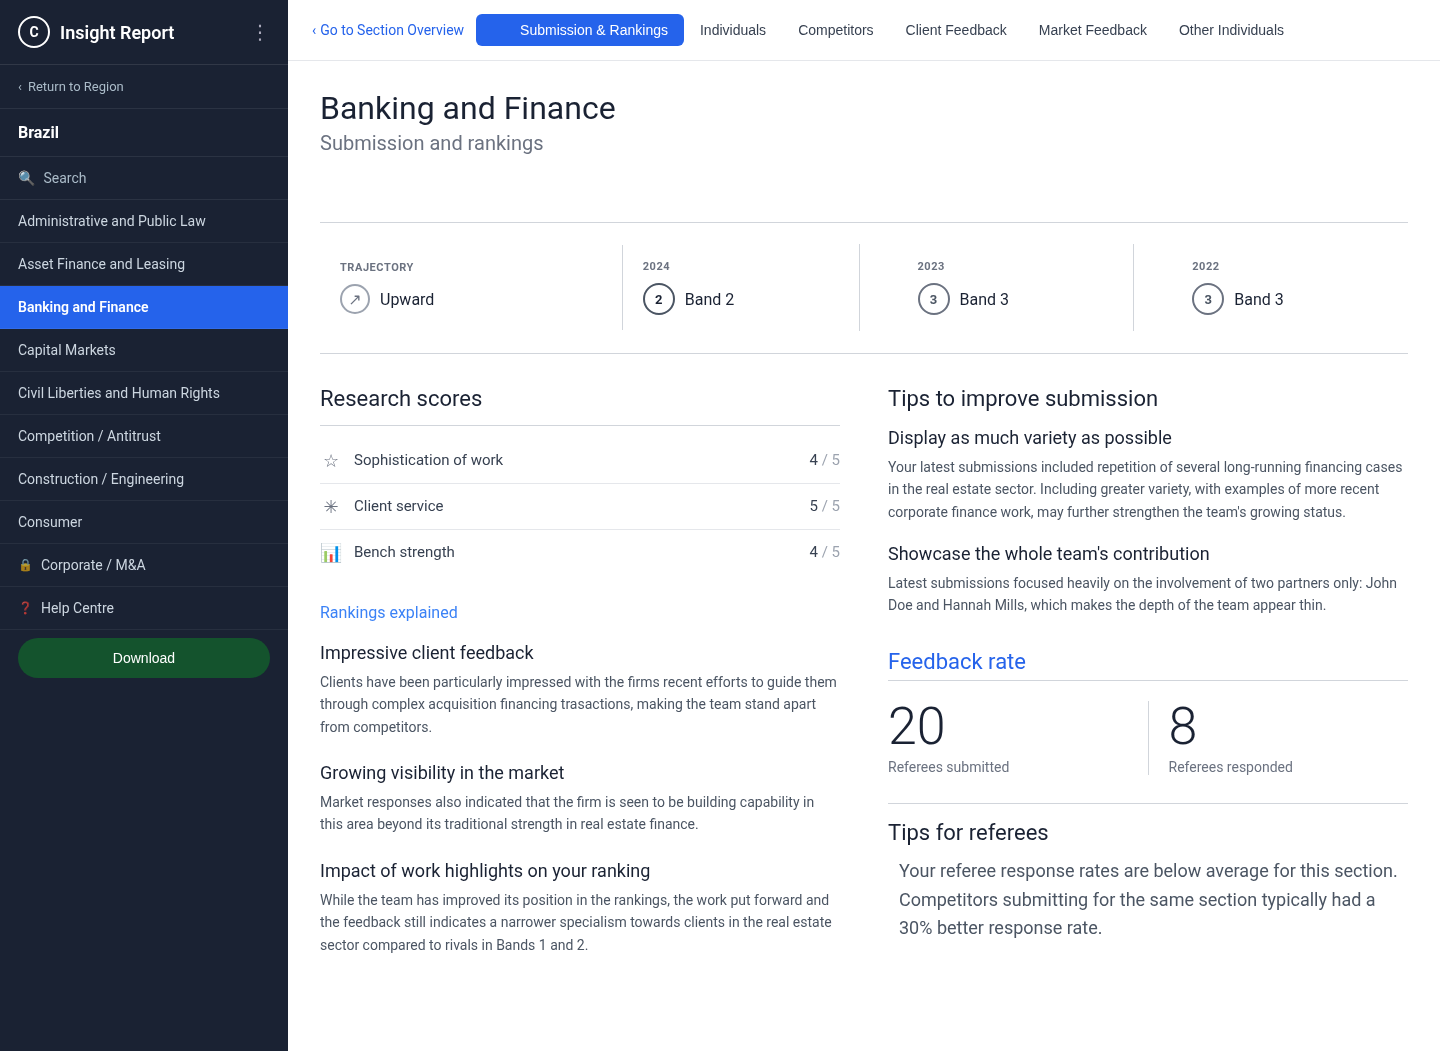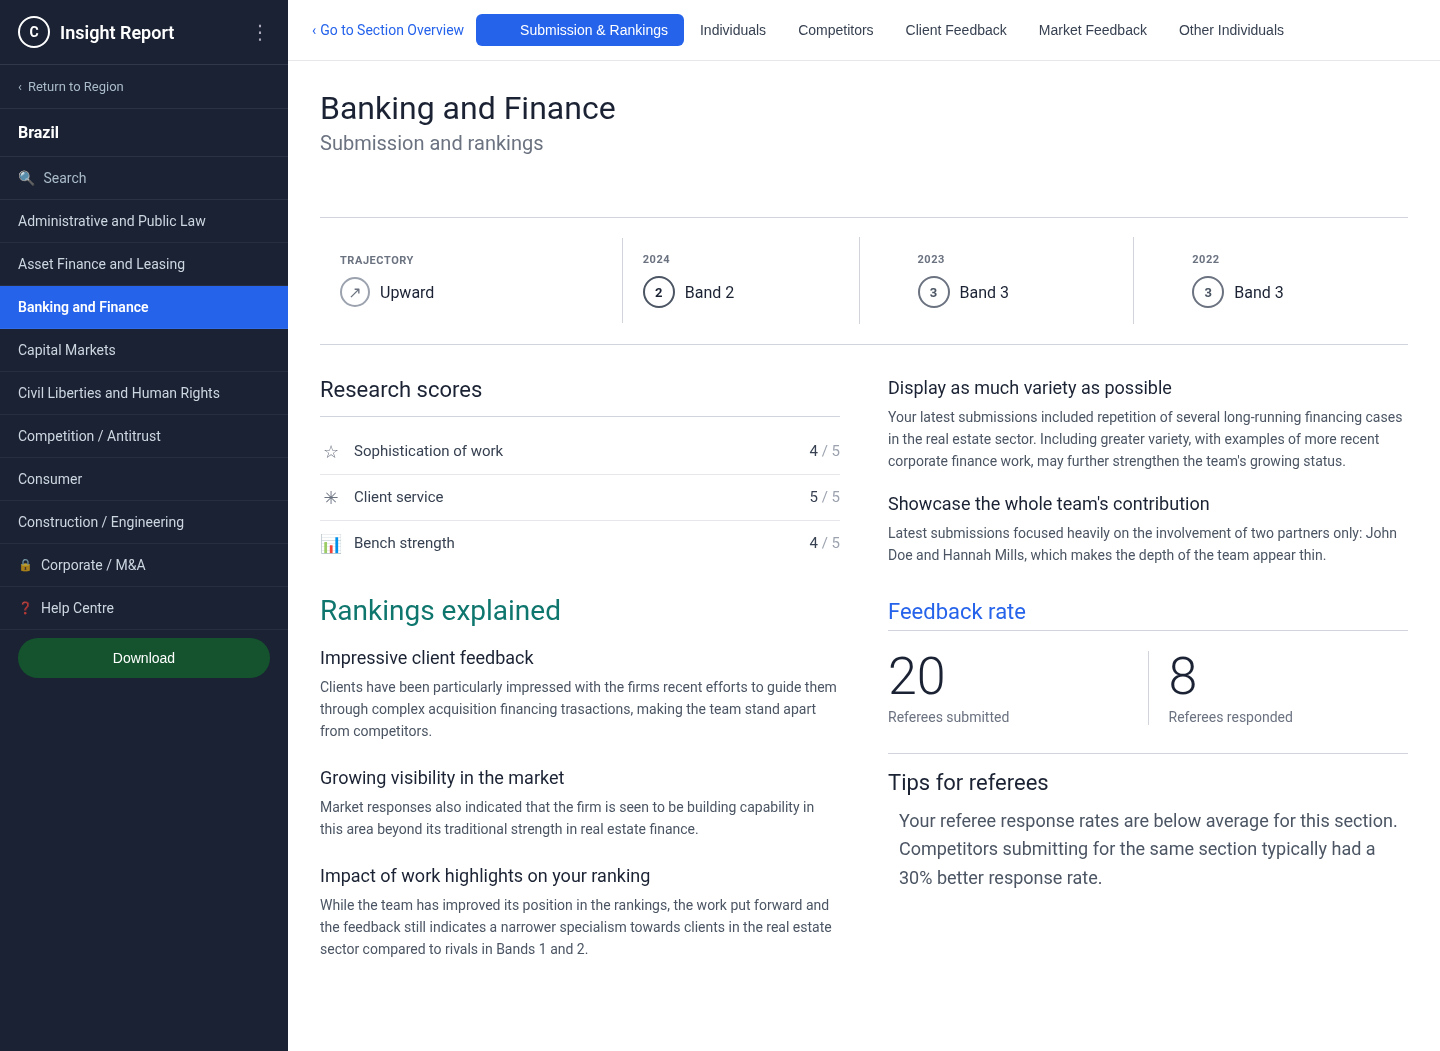--- a/index.html
+++ b/index.html
@@ -179,21 +179,21 @@
       border-bottom: 1px solid #e5e7eb;
     }
     .score-row:last-child { border-bottom: none; }
     .score-icon { font-size: 18px; color: #6b7280; width: 22px; text-align: center; }
     .score-label { flex: 1; font-size: 15px; color: #374151; }
     .score-value { font-size: 15px; color: #374151; }
     .score-value span.denom { color: #9ca3af; }
 
     
     #rankings-explained { }
-    .rankings-title { font-size: 28px; font-weight: 400; color: #0f766e; margin-bottom: 20px; }
+    .rankings-title { font-size: 16px; font-weight: 400; color: #3b82f6; margin-bottom: 20px; }
     .ranking-block { margin-bottom: 24px; }
     .ranking-block-title { font-size: 18px; font-weight: 400; color: #1a2233; margin-bottom: 8px; }
     .ranking-block-text { font-size: 14px; color: #4b5563; line-height: 1.6; }
 
     
     #tips-section { margin-bottom: 32px; }
     .tips-title { font-size: 22px; font-weight: 400; color: #1a2233; margin-bottom: 16px; }
     .tip-block { margin-bottom: 20px; }
     .tip-block-title { font-size: 18px; font-weight: 400; color: #1a2233; margin-bottom: 8px; }
     .tip-block-text { font-size: 14px; color: #4b5563; line-height: 1.6; }
@@ -251,24 +251,24 @@
       <div class="sidebar-nav-item">
         <span>Capital Markets</span>
       </div>
       <div class="sidebar-nav-item">
         <span>Civil Liberties and Human Rights</span>
       </div>
       <div class="sidebar-nav-item">
         <span>Competition / Antitrust</span>
       </div>
       <div class="sidebar-nav-item">
+        <span>Construction / Engineering</span>
+      </div>
+      <div class="sidebar-nav-item">
         <span>Consumer</span>
-      </div>
-      <div class="sidebar-nav-item">
-        <span>Construction / Engineering</span>
       </div>
       <div class="sidebar-nav-item">
         <span class="lock-icon">🔒</span>
         <span>Corporate / M&amp;A</span>
       </div>
     </div>
 
   <div class="sidebar-nav-item">
     <span class="lock-icon">❓</span>
     <span>Help Centre</span>
@@ -363,20 +363,21 @@
             <div class="ranking-block">
     <h3 class="ranking-block-title">Impact of work highlights on your ranking</h3>
     <p class="ranking-block-text">While the team has improved its position in the rankings, the work put forward and the feedback still indicates a narrower specialism towards clients in the real estate sector compared to rivals in Bands 1 and 2.</p>
   </div>
           </div>
       </div>
     </div>
 
     <div id="right-col">
       <div id="tips-section">
+        <h2 class="tips-title">Tips to improve submission</h2>
         <div id="tips-blocks">
             <div class="tip-block">
     <h3 class="tip-block-title">Display as much variety as possible</h3>
     <p class="tip-block-text">Your latest submissions included repetition of several long-running financing cases in the real estate sector. Including greater variety, with examples of more recent corporate finance work, may further strengthen the team's growing status.</p>
   </div>
             <div class="tip-block">
     <h3 class="tip-block-title">Showcase the whole team's contribution</h3>
     <p class="tip-block-text">Latest submissions focused heavily on the involvement of two partners only: John Doe and Hannah Mills, which makes the depth of the team appear thin.</p>
   </div>
           </div>

